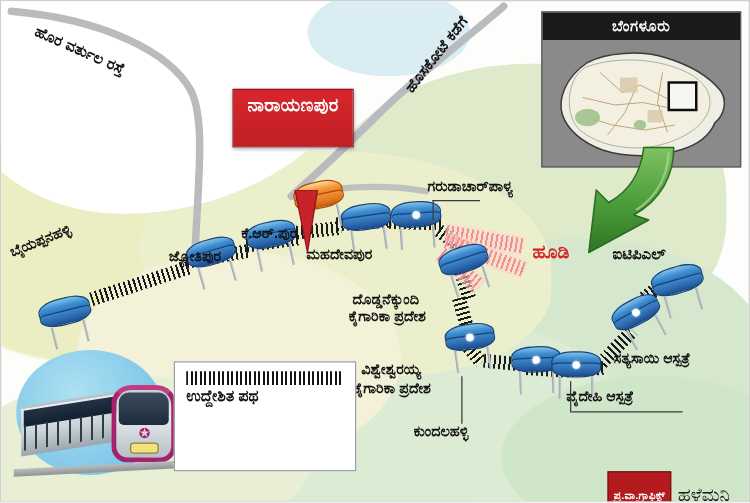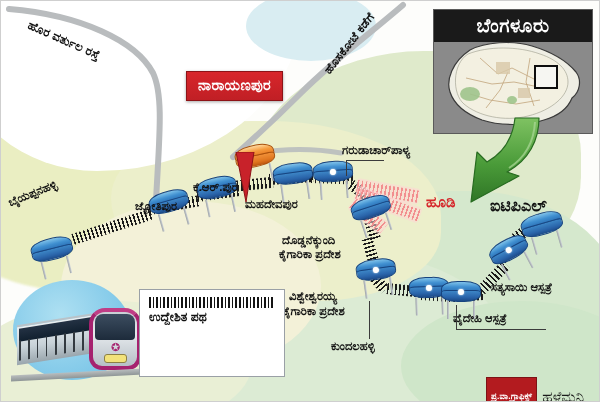--- a/index.html
+++ b/index.html
@@ -76,21 +76,21 @@
     color:#111;
     white-space:nowrap;
     line-height:1.15;
   }
   .lbl-road { font-size:12px; font-weight:700; letter-spacing:.2px; }
   .lbl-station { font-size:11.5px; font-weight:700; text-align:center; }
   .lbl-station.two { line-height:1.25; }
   .lbl-hoodi {
     font-size:15px; font-weight:700; color:#d6262a;
   }
-  .lbl-itpl { font-size:16px; font-weight:700; }
+  .lbl-itpl { font-size:12px; font-weight:700; }
 
   
   .station { position:absolute; transform-origin:center center; }
   .st-top {
     position:absolute; left:0; top:0;
     width:100%; height:58%;
     background:linear-gradient(180deg,#7fc2ea 0%,#3f8fd0 45%,#2566ad 100%);
     border-radius:42% 42% 20% 20% / 60% 60% 22% 22%;
     border:1px solid #17447f;
   }
@@ -145,21 +145,21 @@
 
   
   .leader { position:absolute; border-left:1px solid #3b3b3b; }
   .leader-h { position:absolute; border-top:1px solid #3b3b3b; }
 
   
   #callout {
     position:absolute; left:185px; top:70px;
     background:linear-gradient(180deg,#d8262b 0%,#c01f25 100%);
     border:1.5px solid #8d1317;
-    padding:5px 11px 6px;
+    padding:5px 11px 24px;
     color:#fff; font-size:14.5px; font-weight:700;
     box-shadow:0 1px 3px rgba(0,0,0,.35);
     letter-spacing:.3px;
   }
   #callout-tail {
     position:absolute; left:234px; top:103px;
     width:0;height:0;
     border-left:9px solid transparent;
     border-right:9px solid transparent;
     border-top:48px solid #c4202600;
@@ -168,24 +168,24 @@
 
   
   #inset {
     position:absolute; left:432px; top:8px;
     width:160px; height:125px;
     background:#8a8a8a;
     border:1px solid #5a5a5a;
     overflow:hidden;
   }
   #inset-title {
-    position:absolute; left:0; top:0; width:100%; height:32px;
+    position:absolute; left:0; top:0; width:100%; height:22px;
     background:#1a1a1a; color:#fff;
     display:flex; align-items:center; justify-content:center;
-    font-size:19px; font-weight:700; letter-spacing:.5px;
+    font-size:12px; font-weight:700; letter-spacing:.5px;
   }
   #inset-shape {
     position:absolute; left:6px; top:28px; width:148px; height:94px;
   }
   #inset-marker {
     position:absolute; left:100px; top:55px;
     width:24px; height:24px;
     background:#f6f6f2; border:2.2px solid #0d0d0d;
   }
 

